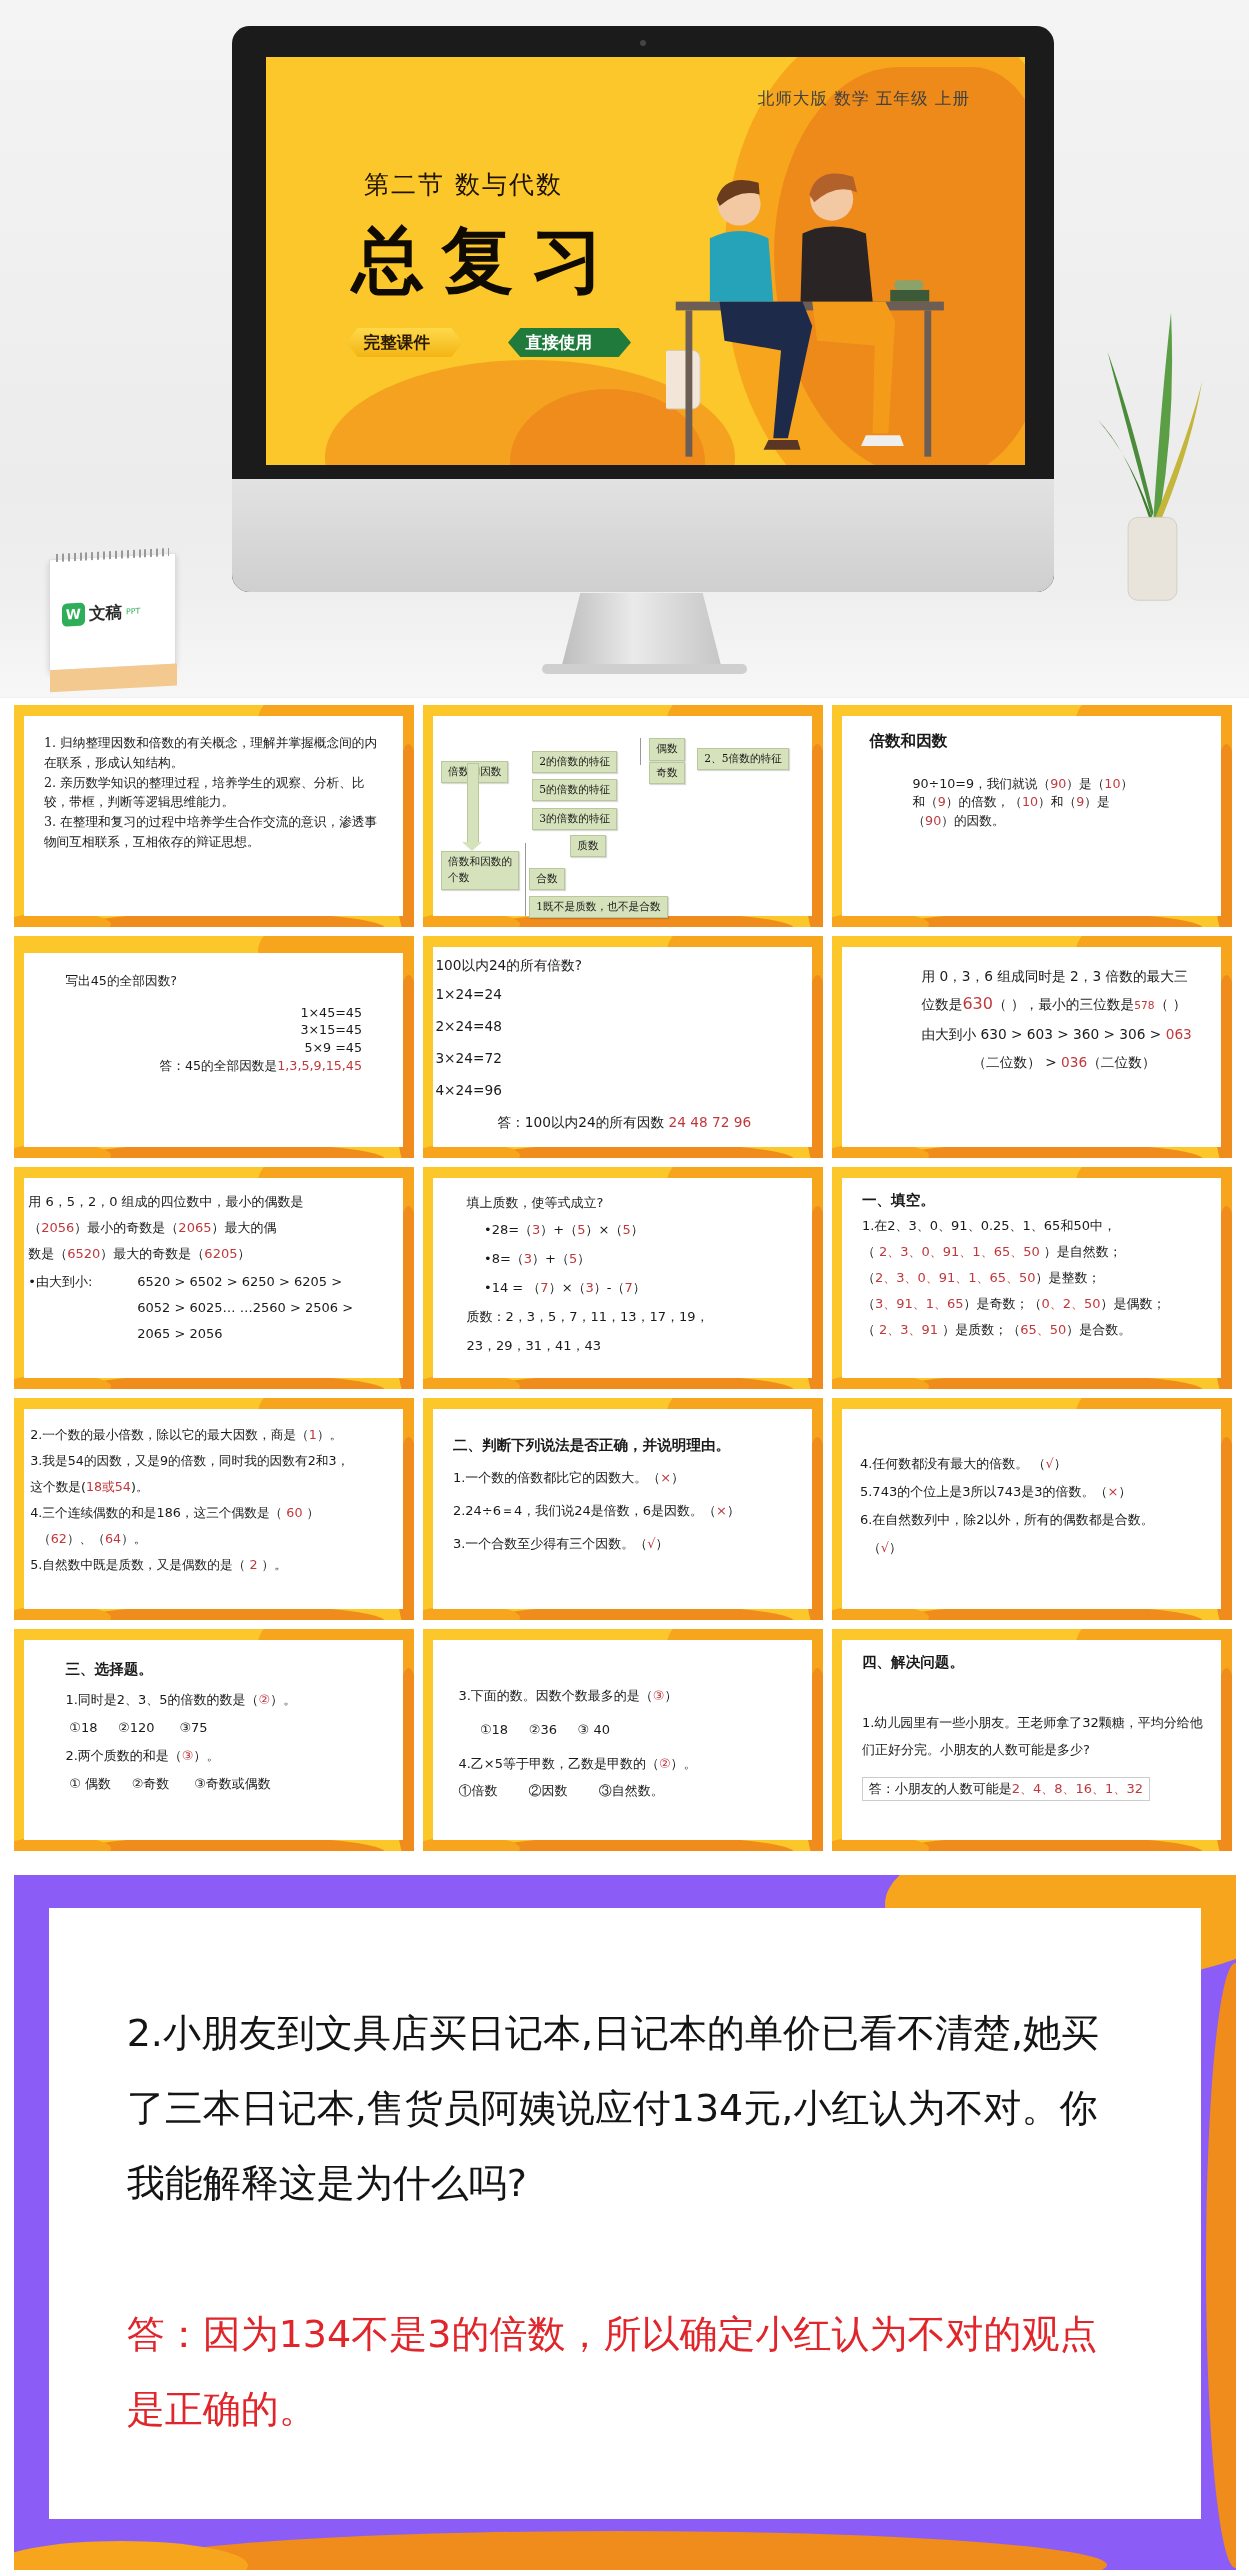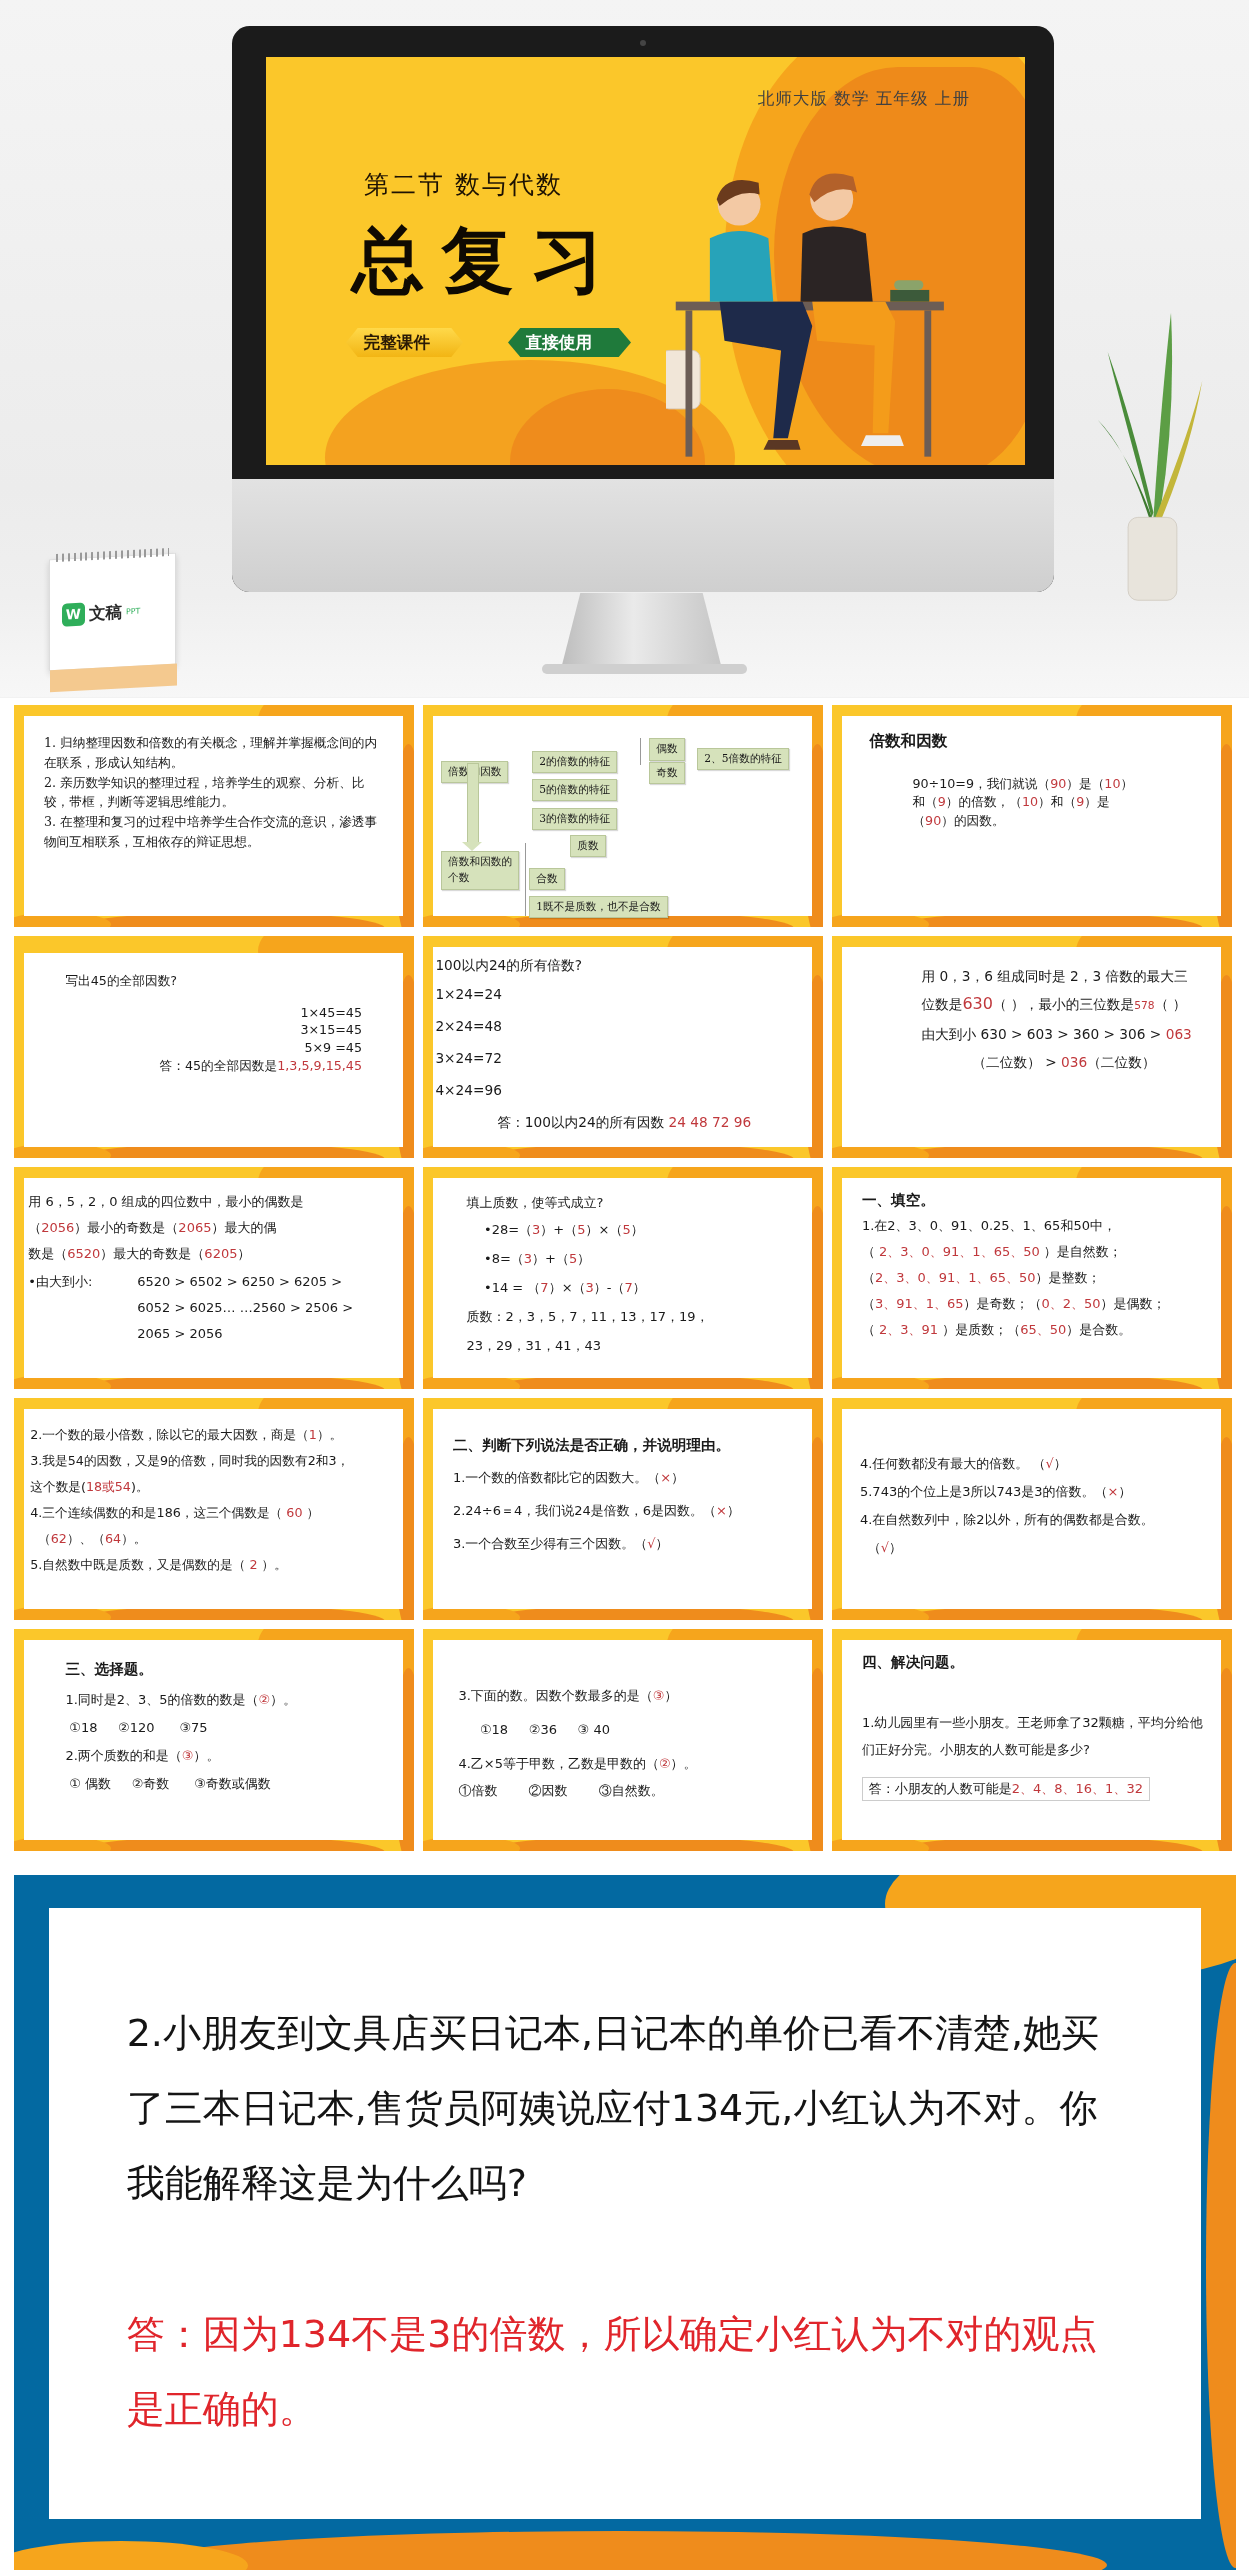--- a/index.html
+++ b/index.html
@@ -50,21 +50,21 @@
   .serif-list { font-family: "DejaVu Serif", "Liberation Serif", serif; font-size: 12.2px; line-height: 2.05; padding: 5.9px 7.8px; }
 
   
   .mm { position: relative; width: 100%; height: 100%; font-family: "DejaVu Serif", serif; font-size: 10.7px; }
   .mm .box { position: absolute; background: #d6e2bb; border: 1px solid #b9c79a; padding: 2px 5.9px; white-space: nowrap; box-shadow: 1px 1px 1px rgba(0,0,0,0.15); }
   .mm .arrow { position: absolute; left: 34px; top: 47px; width: 11.7px; height: 80px; background: #d6e2bb; border: 1px solid #b9c79a; }
   .mm .arrow:after { content: ""; position: absolute; left: -5.9px; bottom: -9.8px; border-left: 10.7px solid transparent; border-right: 10.7px solid transparent; border-top: 9.8px solid #d6e2bb; }
   .mm .brace { position: absolute; border-left: 1px solid #999; }
 
   
-  .big-slide { position: absolute; left: 13.7px; top: 1875px; width: 1222px; height: 695px; background: #0369a1; overflow: hidden; }
+  .big-slide { position: absolute; left: 13.7px; top: 1875px; width: 1222px; height: 695px; background: #8b5cf6; overflow: hidden; }
   .big-slide .d1 { position: absolute; right: -59px; top: -49px; width: 410px; height: 156px; background: #f6a51c; border-radius: 50%; }
   .big-slide .d2 { position: absolute; right: -29px; top: 88px; width: 59px; height: 605px; background: #ef8c1c; border-radius: 50%; }
   .big-slide .d3 { position: absolute; left: 117px; bottom: -29px; width: 976px; height: 68px; background: #ef8c1c; border-radius: 50%; }
   .big-slide .d4 { position: absolute; left: -19.5px; bottom: -19.5px; width: 254px; height: 49px; background: #f6a51c; border-radius: 50%; }
   .big-slide .inner { position: absolute; left: 35px; top: 33px; width: 1152px; height: 611px; background: #ffffff; padding: 88px 78px 0 78px; }
   .big-slide .question { font-size: 38px; line-height: 75px; color: #141414; }
   .big-slide .answer { margin-top: 76px; font-size: 38px; line-height: 75px; color: #e0252b; }
 </style>
 </head>
 <body>
@@ -305,21 +305,21 @@
   </div>
 
   <div class="slide">
     <div class="deco1"></div>
       <div class="deco2"></div>
       <div class="deco3"></div>
       <div class="deco4"></div>
     <div class="inner" style="padding:41px 0 0 17.6px;line-height:28px;font-size:13px;white-space:nowrap;">
       <div><span>4.任何数都没有最大的倍数。      （</span><span class="red">√</span><span>）</span></div>
       <div><span>5.743的个位上是3所以743是3的倍数。（</span><span class="red">×</span><span>）</span></div>
-      <div>4.在自然数列中，除2以外，所有的偶数都是合数。</div>
+      <div>6.在自然数列中，除2以外，所有的偶数都是合数。</div>
       <div style="padding-left:7.8px;"><span>（</span><span class="red">√</span><span>）</span></div>
     </div>
   </div>
 
   <div class="slide">
     <div class="deco1"></div>
       <div class="deco2"></div>
       <div class="deco3"></div>
       <div class="deco4"></div>
     <div class="inner" style="padding:15.6px 0 0 41px;line-height:28px;font-size:13px;white-space:nowrap;">

